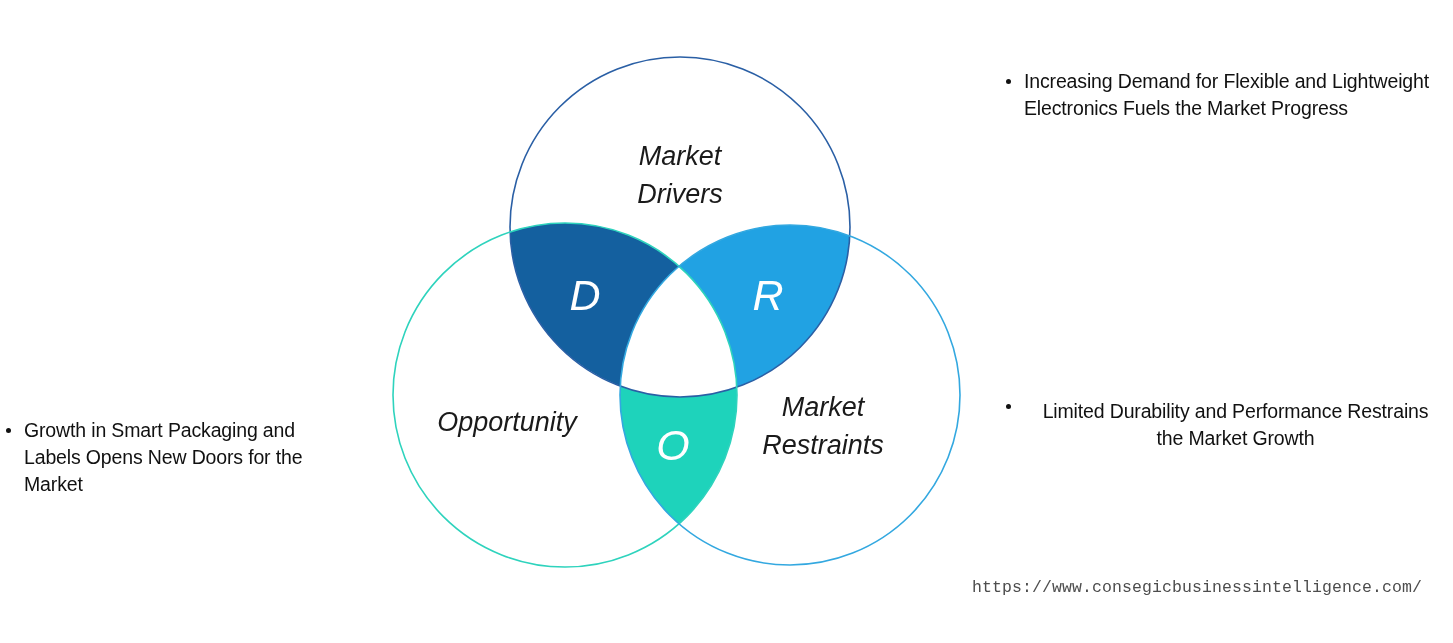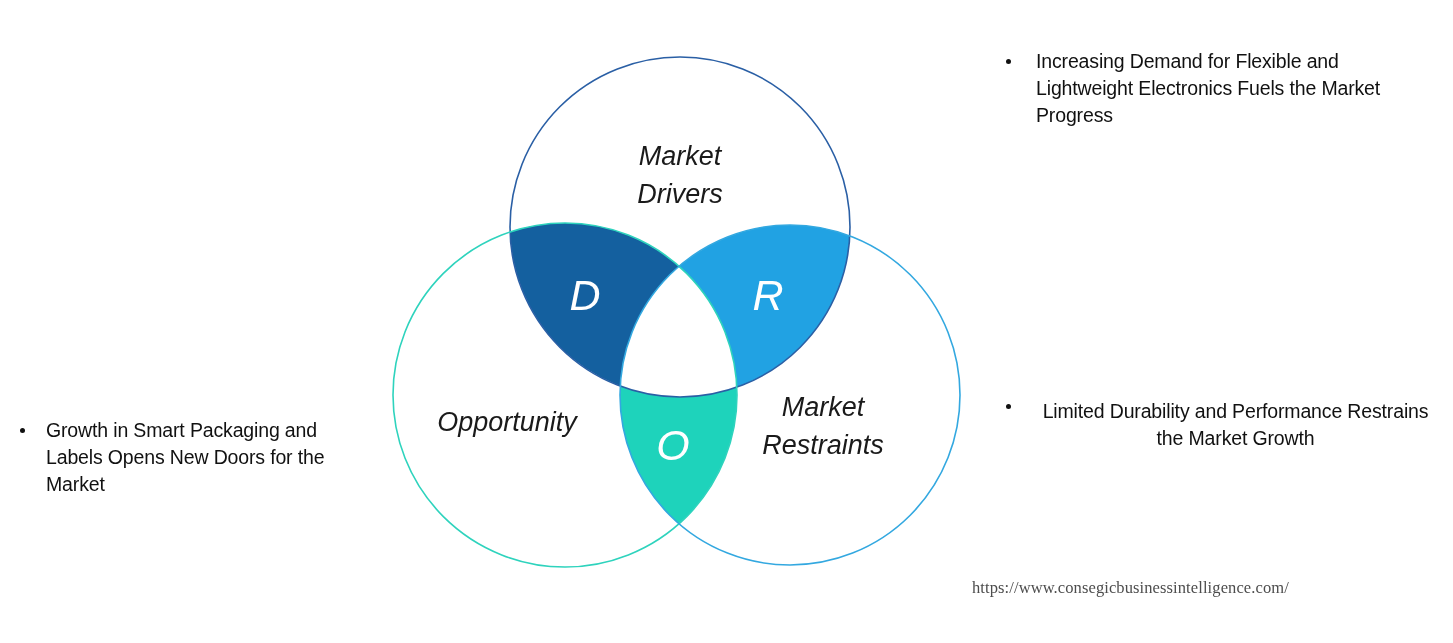--- a/index.html
+++ b/index.html
@@ -68,47 +68,45 @@
   .callout-text {
     font-family: "Liberation Sans", sans-serif;
     font-size: 19.5px;
     line-height: 27px;
     color: #111111;
     letter-spacing: -0.15px;
   }
 
   #callout-driver {
     left: 1006px;
-    top: 48px;
+    top: 68px;
     width: 430px;
-    gap: 12px;
   }
   #callout-restraint {
     left: 1006px;
     top: 398px;
     width: 430px;
     text-align: center;
   }
   #callout-restraint .bullet-dot {
     margin-top: 6px;
     margin-right: 24px;
   }
   #callout-opportunity {
-    left: 20px;
+    left: 6px;
     top: 417px;
     width: 350px;
-    gap: 8px;
   }
 
   
   #source-url {
     position: absolute;
     left: 972px;
     top: 578px;
-    font-family: Liberation Serif, serif;
+    font-family: Liberation Mono, monospace;
     font-size: 16.5px;
     color: #4d4d4d;
     letter-spacing: 0.1px;
     white-space: nowrap;
   }
 </style>
 </head>
 <body>
 
 <div id="stage">

